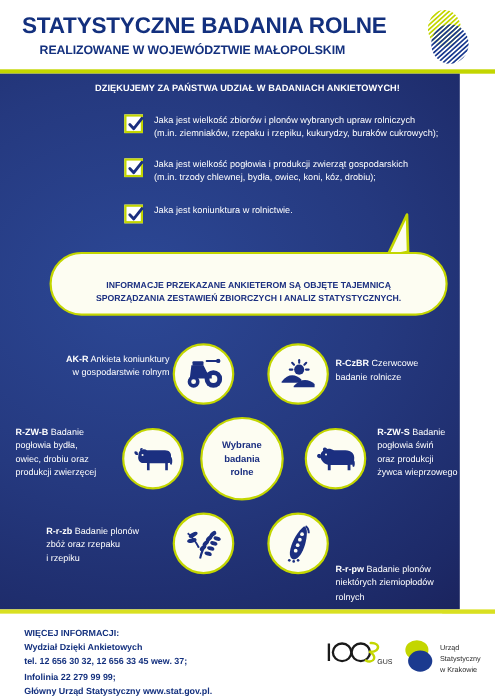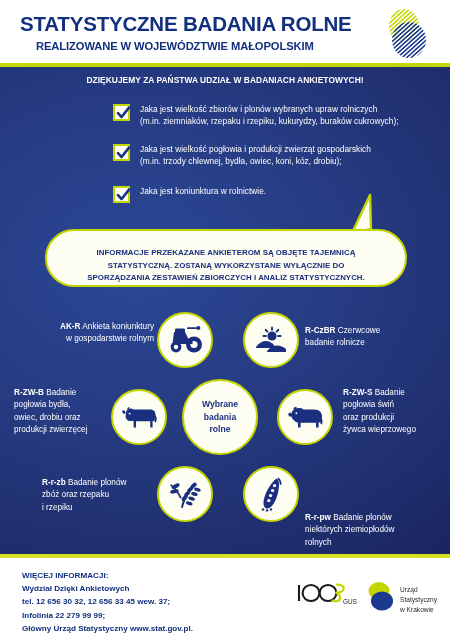--- a/index.html
+++ b/index.html
@@ -25,21 +25,21 @@
     letter-spacing:-0.1px;white-space:nowrap;padding-left:16px;
   }
   
   .logo-gus{position:absolute;left:383px;top:7px;width:48px;height:52px;}
   .logo-gus svg{display:block;}
 
   .greenbar-top{position:absolute;left:0;top:63px;width:450px;height:4px;background:#c3d600;}
 
   
   .panel{
-    position:absolute;left:0;top:67px;width:450px;height:487px;
+    position:absolute;left:0;top:67px;width:418px;height:487px;
     background:
       radial-gradient(120% 85% at 30% 40%, #2c4896 0%, #25397f 45%, #1d2a68 80%, #191f57 100%);
     overflow:hidden;
   }
   .greenbar-bot{position:absolute;left:0;top:554px;width:450px;height:4px;background:#d9e021;}
 
   
   .thanks{
     position:absolute;left:0;top:8px;width:450px;text-align:center;
     font-size:8.4px;font-weight:bold;color:#ffffff;letter-spacing:0.05px;
@@ -179,21 +179,20 @@
 
     <div class="bubble-tail">
       <svg width="46" height="44" viewBox="0 0 46 44">
         <path d="M40 2 L22 40 L41 36 Z" fill="#fdfdf2" stroke="#c3d600" stroke-width="2.4" stroke-linejoin="round"></path>
       </svg>
     </div>
 
     <div class="bubble">
       <div class="btxt">
         <div>INFORMACJE PRZEKAZANE ANKIETEROM SĄ OBJĘTE TAJEMNICĄ</div>
-        <div>STATYSTYCZNĄ. ZOSTANĄ WYKORZYSTANE WYŁĄCZNIE DO</div>
         <div>SPORZĄDZANIA ZESTAWIEŃ ZBIORCZYCH I ANALIZ STATYSTYCZNYCH.</div>
       </div>
     </div>
 
     <div class="scircle" style="left:157px;top:245px;width:56px;height:56px;">
       <svg width="34" height="28" viewBox="0 0 34 28">
         <circle cx="26" cy="18.5" r="8" fill="#1b2f80"></circle>
         <circle cx="26" cy="18.5" r="3.6" fill="#fdfdf2"></circle>
         <circle cx="8" cy="21" r="5.4" fill="#1b2f80"></circle>
         <circle cx="8" cy="21" r="2.2" fill="#fdfdf2"></circle>

